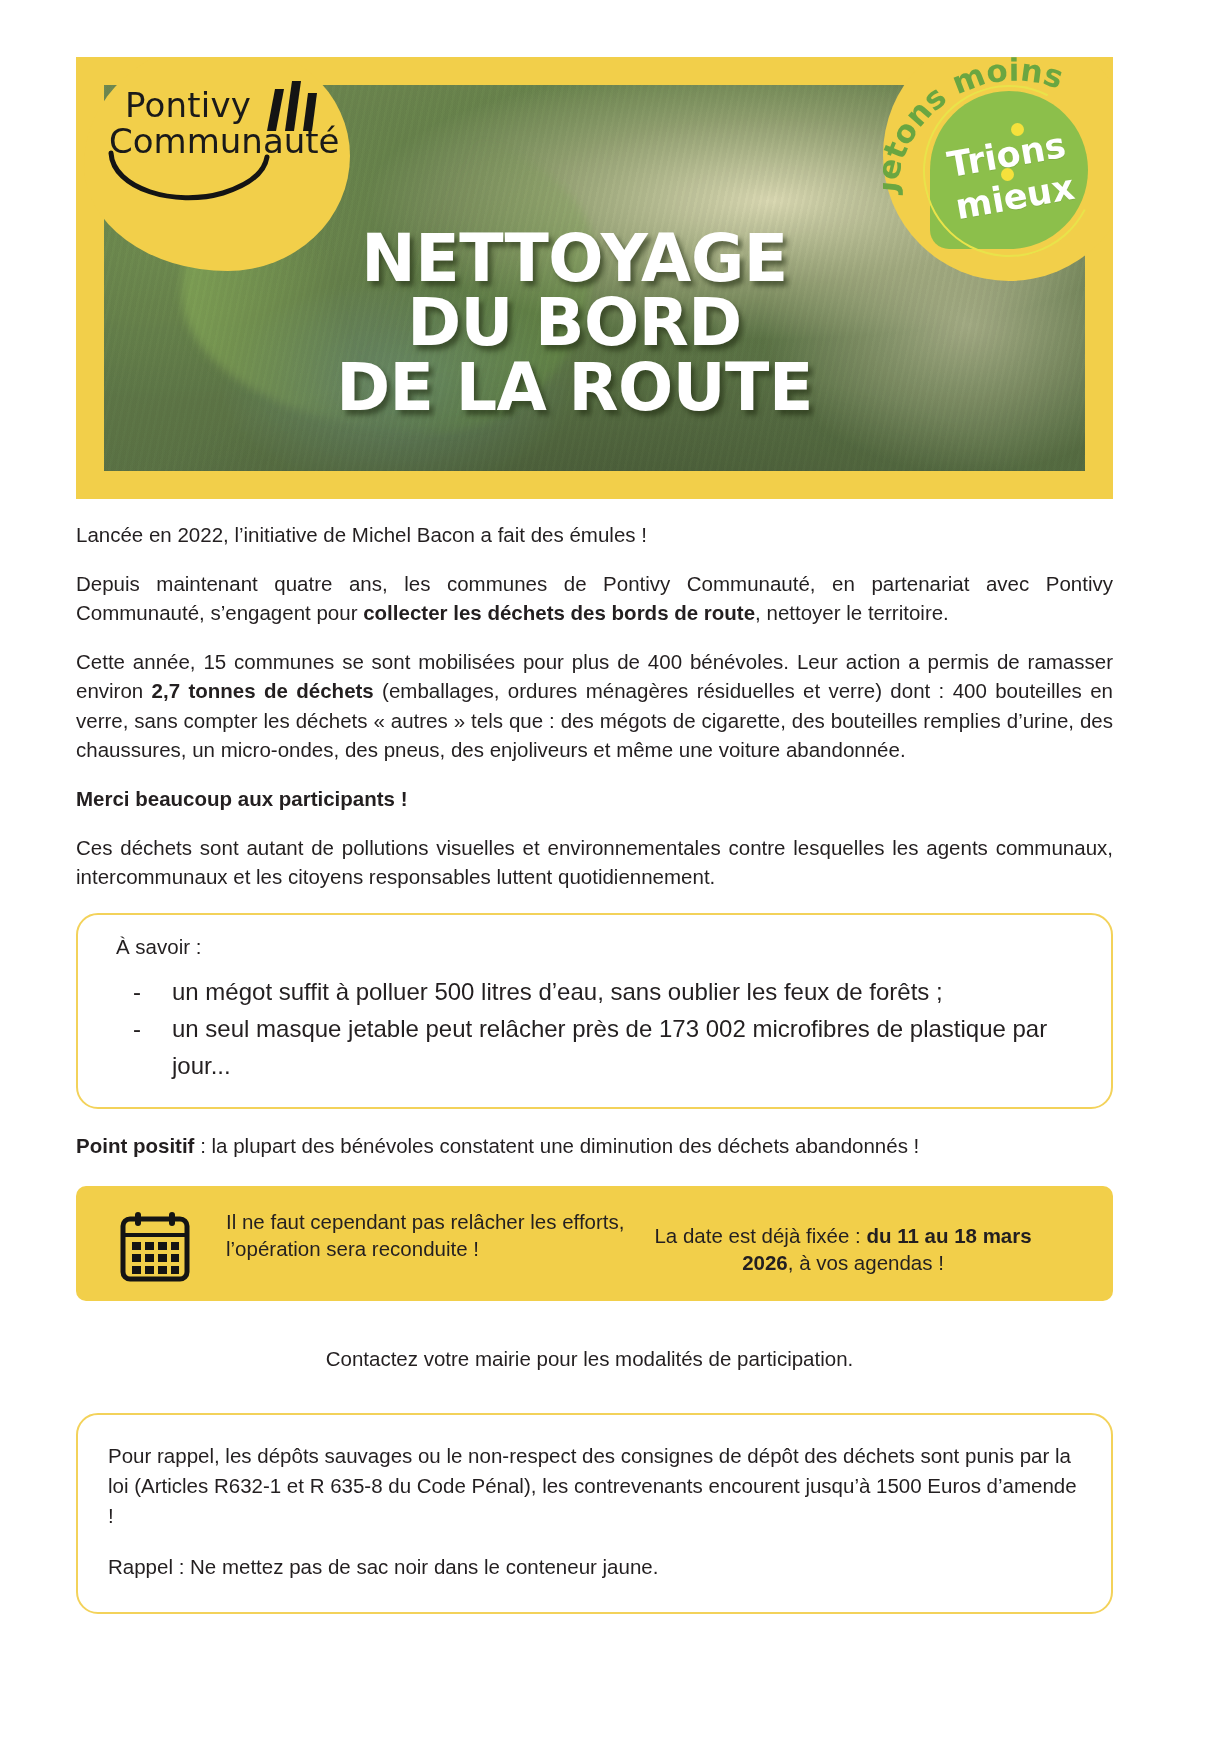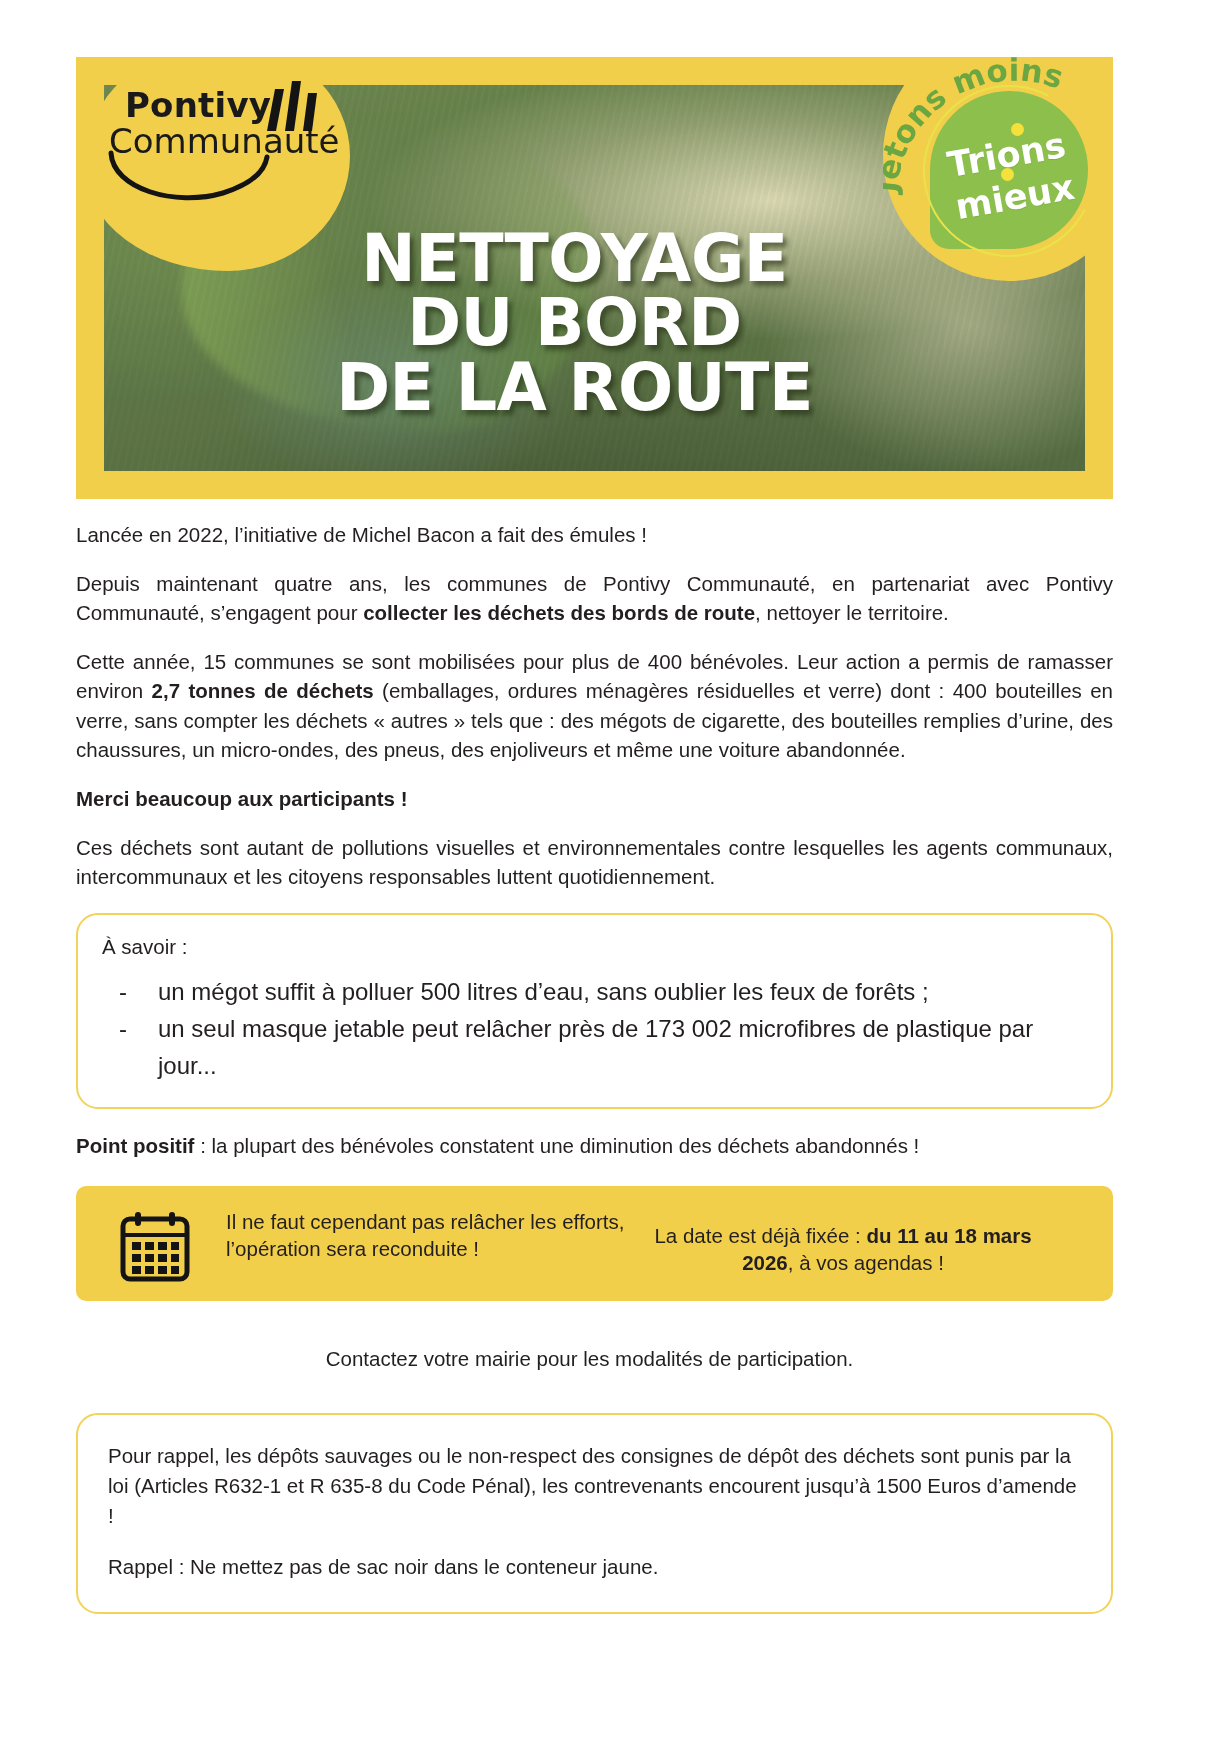--- a/index.html
+++ b/index.html
@@ -68,21 +68,21 @@
     position: absolute;
     left: 33px; top: 26px;
     width: 230px; height: 140px;
     z-index: 5;
     color: #1a1a1a;
   }
   .logo-line1 {
     font-family: "DejaVu Sans", sans-serif;
     font-size: 34px;
     letter-spacing: 0.2px;
-    font-weight: 700;
+    font-weight: 400;
     position: absolute; left: 16px; top: 2px;
   }
   .logo-line2 {
     font-family: "DejaVu Sans", sans-serif;
     font-size: 34px;
     font-weight: 400;
     position: absolute; left: 0px; top: 38px;
   }
   .logo-bars { position: absolute; left: 152px; top: -6px; }
   .logo-swoosh { position: absolute; left: -4px; top: 66px; }
@@ -155,21 +155,21 @@
     text-align: justify;
     color: #231f20;
   }
   p.body.last { margin-bottom: 0; }
   b, strong { font-weight: bold; text-align: center; }
 
   
   .outline-box {
     border: 2px solid #f3d25a;
     border-radius: 22px;
-    padding: 20px 26px 22px 24px;
+    padding: 20px 26px 22px 38px;
     margin: 22px 0 0 0;
   }
   .box-lead { font-size: 20.5px; margin: 0 0 14px 0; }
   ul.dash { list-style: none; margin: 0; padding: 0; }
   ul.dash li {
     position: relative;
     padding-left: 56px;
     font-size: 24px;
     line-height: 1.55;
   }

